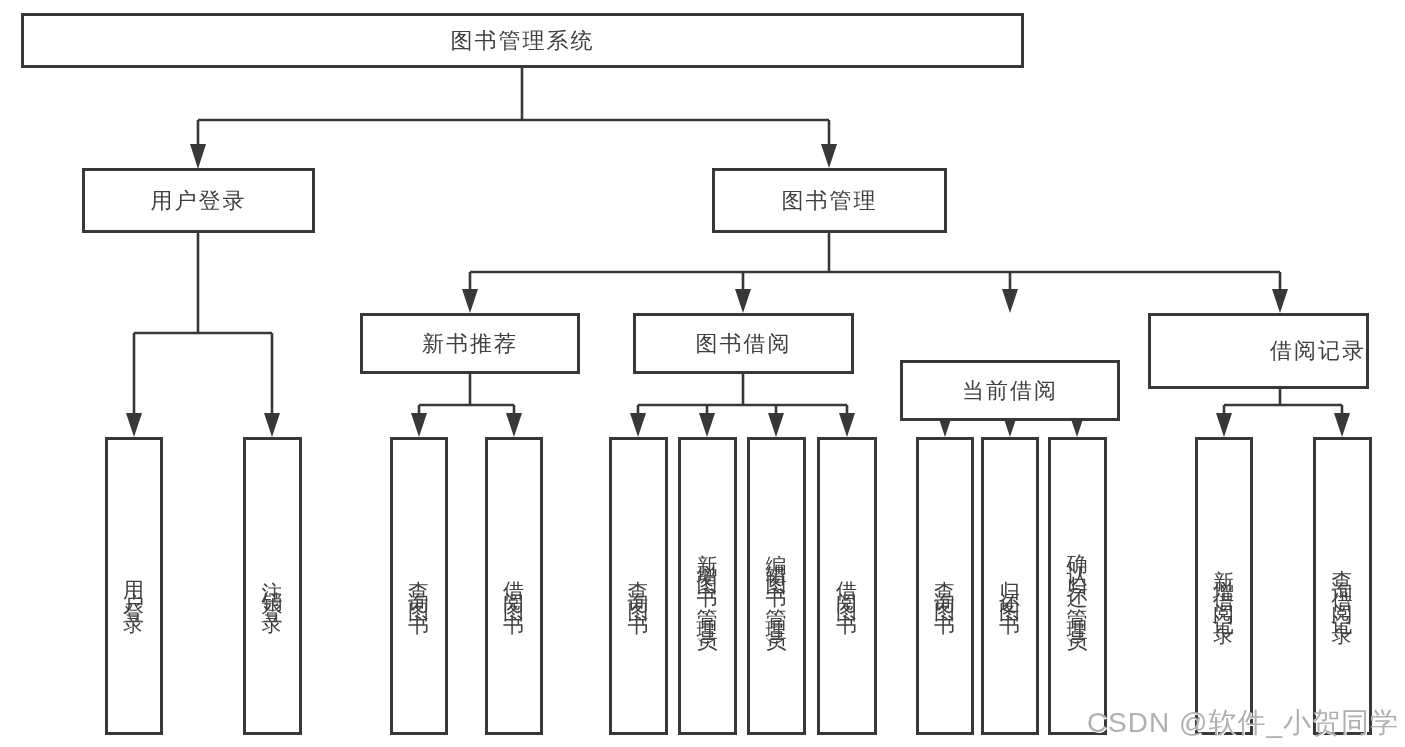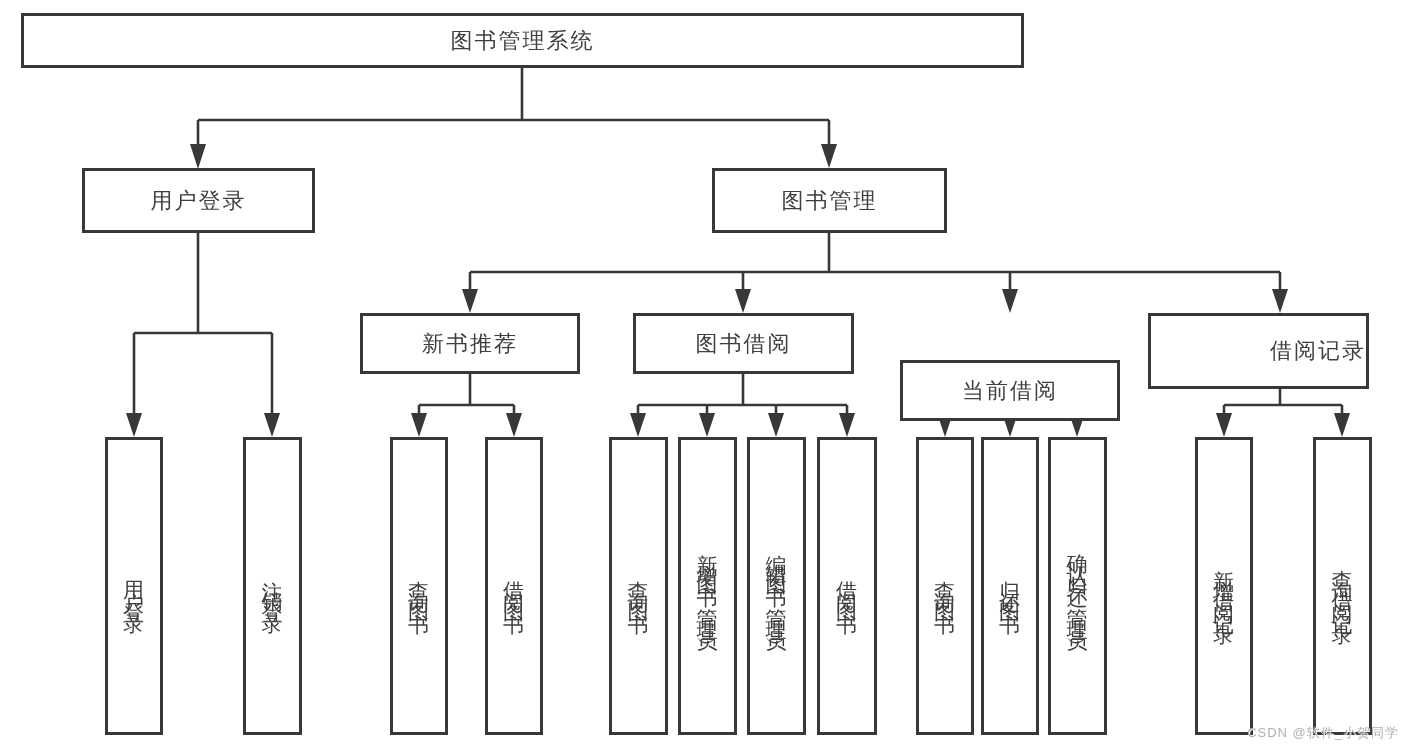--- a/index.html
+++ b/index.html
@@ -43,21 +43,21 @@
     writing-mode: vertical-rl;
     font-size: 21px;
     letter-spacing: 11px;
     line-height: 1;
     white-space: nowrap;
   }
   .watermark {
     position: absolute;
     right: 6px;
     bottom: 5px;
-    font-size: 13px;
+    font-size: 28px;
     color: #b0b0b0;
     letter-spacing: 1px;
     white-space: nowrap;
     z-index: 5;
     text-shadow: 1px 1px 0 #ffffff;
   }
 </style>
 </head>
 <body>
 

